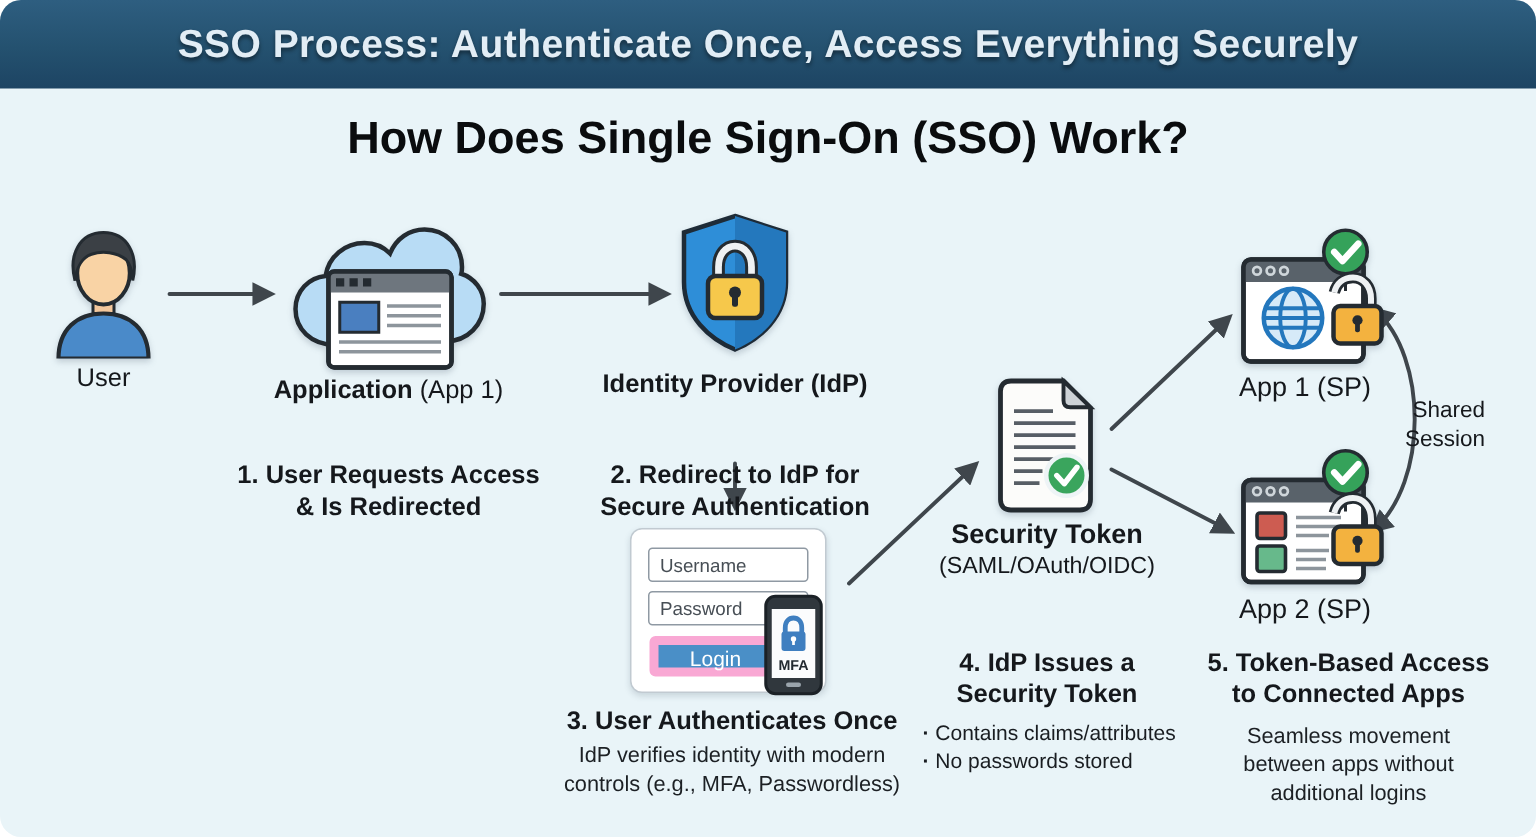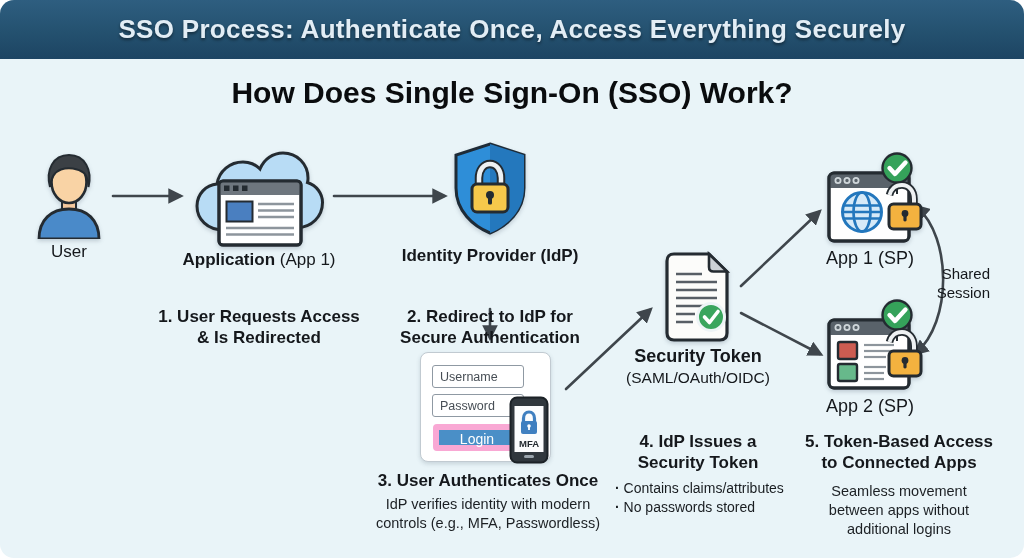--- a/index.html
+++ b/index.html
@@ -45,21 +45,21 @@
   .idp-icon{left:451px;top:141px;}
   .idp-title{left:378px;top:245px;width:224px;}
   .idp-step{left:380px;top:266px;width:220px;margin-top:40px;}
 
   .login-card{
     left:420px;top:352px;width:129px;height:108px;background:#fff;
     border:1.5px solid #c1cad1;border-radius:8px;
     box-shadow:0 2px 4px rgba(50,70,90,.18);
   }
   .inp{
-    position:absolute;left:11px;width:92px;height:23px;box-sizing:border-box;
+    position:absolute;left:11px;width:107px;height:23px;box-sizing:border-box;
     border:1.5px solid #8f99a3;border-radius:3px;background:#fff;
     font-family:"Liberation Sans",sans-serif;font-size:12.5px;color:#3a4046;padding:0 7px;
   }
   .inp::placeholder{color:#474e55;opacity:1;}
   .inp-user{top:12px;}
   .inp-pass{top:41px;}
   .login-btn{
     position:absolute;left:12px;top:71px;width:88px;height:27px;
     background:#4a8fc7;border:6px solid #f9a8d4;border-radius:4px;
     color:#fff;font-family:"Liberation Sans",sans-serif;font-size:14px;cursor:pointer;

